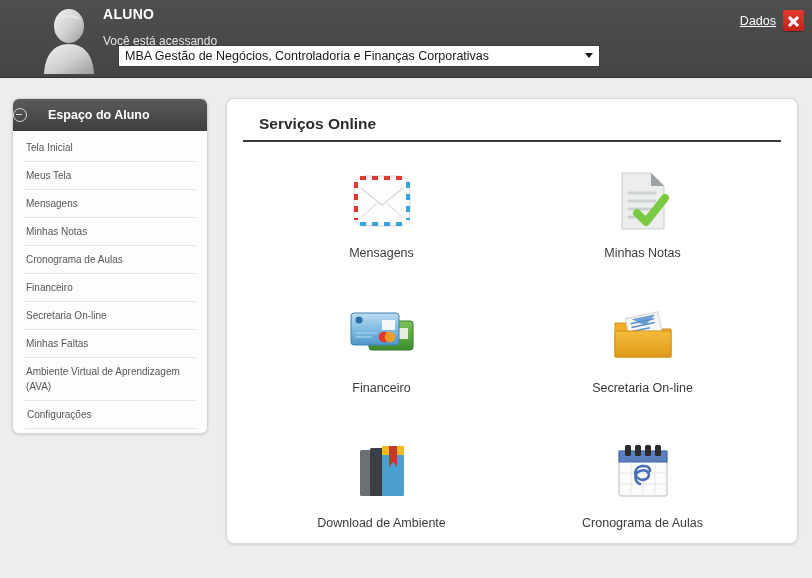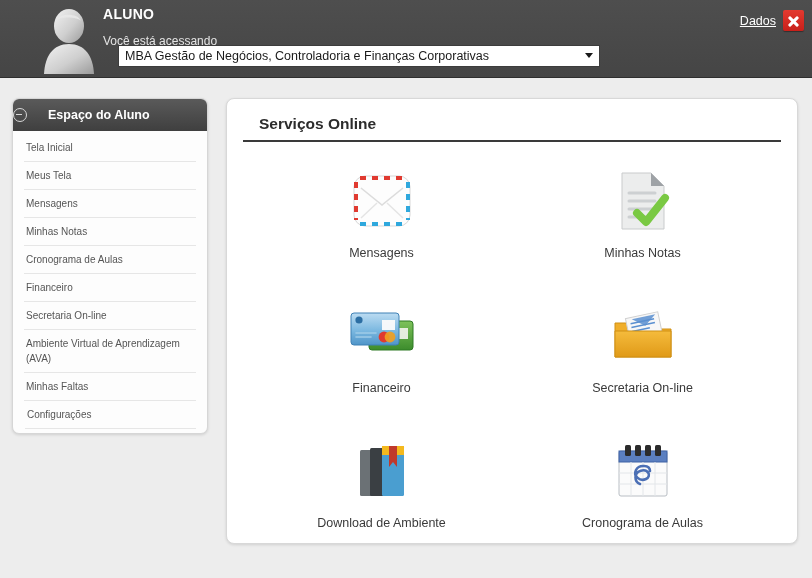--- a/index.html
+++ b/index.html
@@ -269,22 +269,22 @@
       <span id="sidebar-header-title">Espaço do Aluno</span>
     </div>
     <div id="sidebar-list">
       <div class="side-item">Tela Inicial</div>
       <div class="side-item">Meus Tela</div>
       <div class="side-item">Mensagens</div>
       <div class="side-item">Minhas Notas</div>
       <div class="side-item">Cronograma de Aulas</div>
       <div class="side-item">Financeiro</div>
       <div class="side-item">Secretaria On-line</div>
+      <div class="side-item">Minhas Faltas</div>
       <div class="side-item">Ambiente Virtual de Aprendizagem (AVA)</div>
-      <div class="side-item">Minhas Faltas</div>
       <div class="side-item">Configurações</div>
     </div>
   </div>
 
   <div id="main-panel">
     <div id="panel-title">Serviços Online</div>
 
     <div id="service-grid">
 
       <div class="service-tile">

